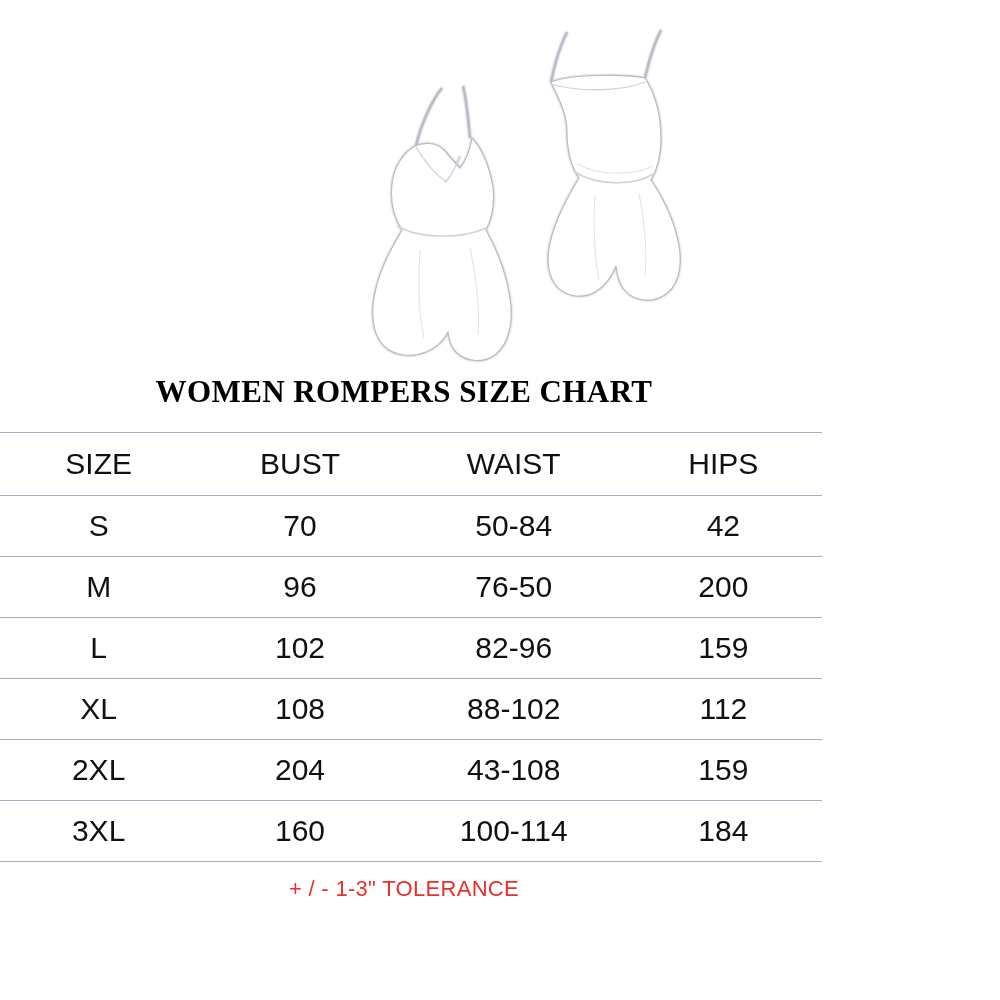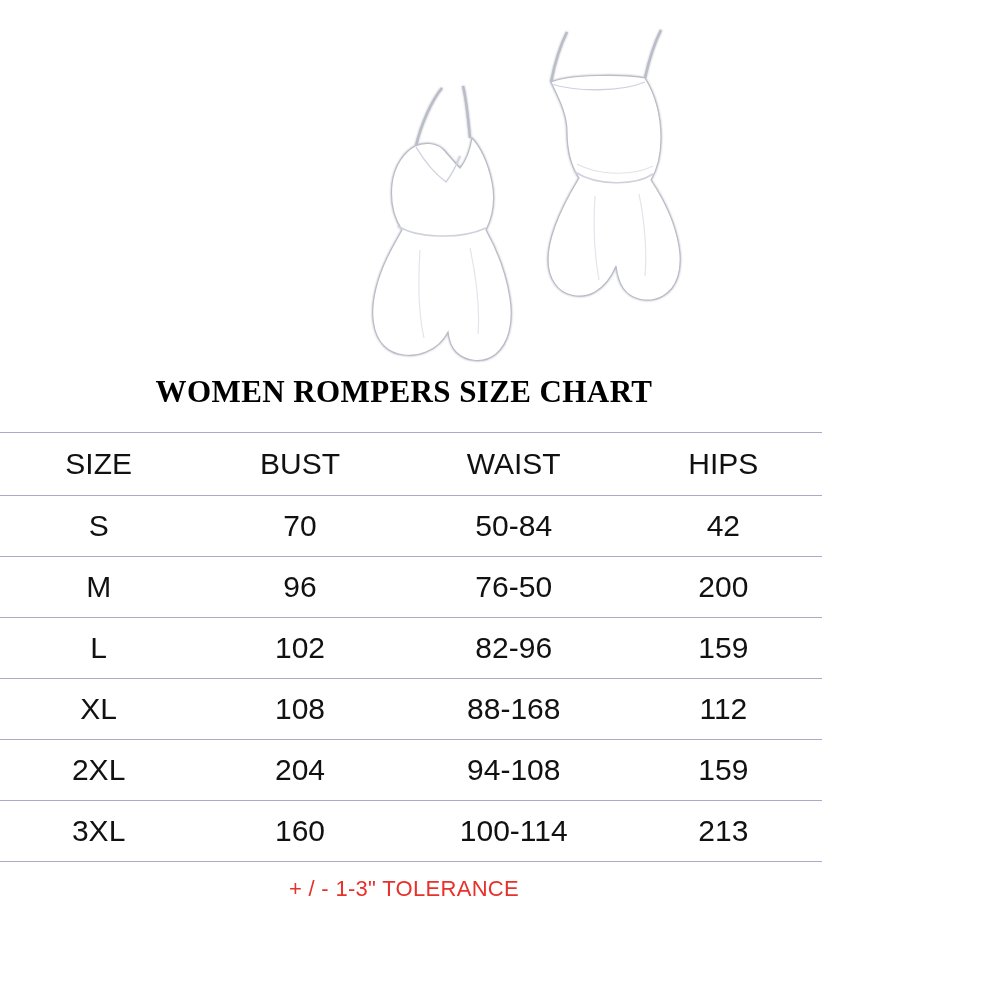--- a/index.html
+++ b/index.html
@@ -197,34 +197,34 @@
         </tr>
         <tr>
           <td>L</td>
           <td>102</td>
           <td>82-96</td>
           <td>159</td>
         </tr>
         <tr>
           <td>XL</td>
           <td>108</td>
-          <td>88-168</td>
+          <td>88-102</td>
           <td>112</td>
         </tr>
         <tr>
           <td>2XL</td>
           <td>204</td>
-          <td>94-108</td>
+          <td>43-108</td>
           <td>159</td>
         </tr>
         <tr>
           <td>3XL</td>
           <td>160</td>
           <td>100-114</td>
-          <td>213</td>
+          <td>184</td>
         </tr>
       </tbody>
     </table>
   </div>
 
   <div class="tolerance">+ / - 1-3" TOLERANCE</div>
 
 </div>
 
 </body></html>

